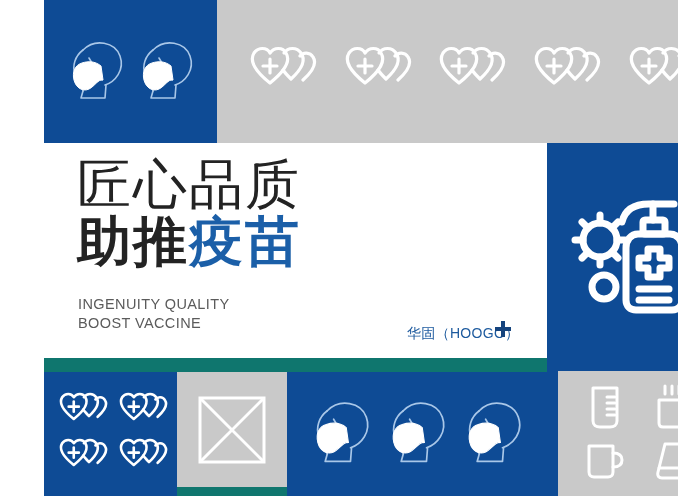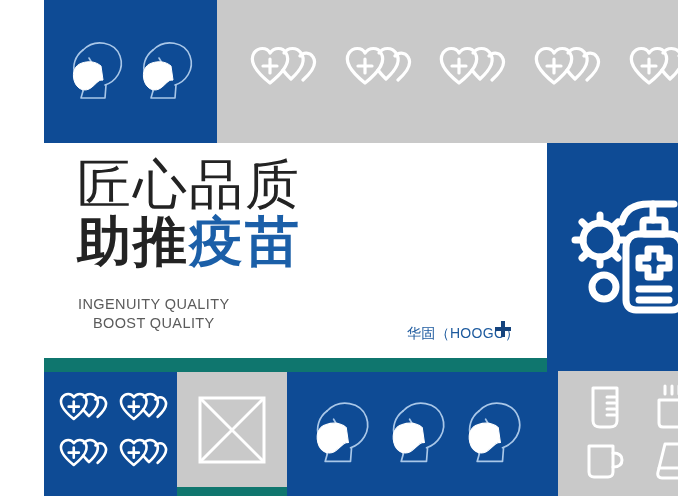--- a/index.html
+++ b/index.html
@@ -39,21 +39,21 @@
     font-family:"Liberation Sans","DejaVu Sans",sans-serif;
   }
   .hl-line{
     font-size:54px;line-height:57px;letter-spacing:2px;
     color:#232323;font-weight:400;white-space:nowrap;
   }
   .hl-accent{color:var(--accent);}
   .sub-en{
     position:absolute;left:34px;top:152px;
     font-size:14.5px;line-height:19px;letter-spacing:.4px;
-    color:#5b5b5b;font-weight:400;text-align:center;
+    color:#5b5b5b;font-weight:400;
   }
   .sub-en div{white-space:nowrap;}
   .brand{
     position:absolute;left:363px;top:182px;
     font-size:14px;color:#1d5a9e;letter-spacing:.3px;white-space:nowrap;
   }
   .plus-mark{
     position:absolute;left:449px;top:176px;width:20px;height:20px;
   }
 
@@ -188,21 +188,21 @@
 
     <div class="headline">
       <div class="hl-line" style="color: rgb(35, 35, 35);">匠心品质</div>
       <div class="hl-line" style="color: rgb(35, 35, 35); font-weight: bold;">
         <span>助推</span><span class="hl-accent" style="color: rgb(27, 95, 168);">疫苗</span>
       </div>
     </div>
 
     <div class="sub-en" style="color: rgb(91, 91, 91);">
       <div>INGENUITY QUALITY</div>
-      <div>BOOST QUALITY</div>
+      <div>BOOST VACCINE</div>
     </div>
 
     <div class="brand" style="color: rgb(29, 90, 158);">华固（HOOGO）</div>
 
     <span class="plus-mark">
       <svg width="20" height="20" viewBox="0 0 20 20">
         <path d="M8 2 L12 2 L12 8 L18 8 L18 12 L12 12 L12 18 L8 18 L8 12 L2 12 L2 8 L8 8 Z" fill="#15447e"></path>
       </svg>
     </span>
   </div>

